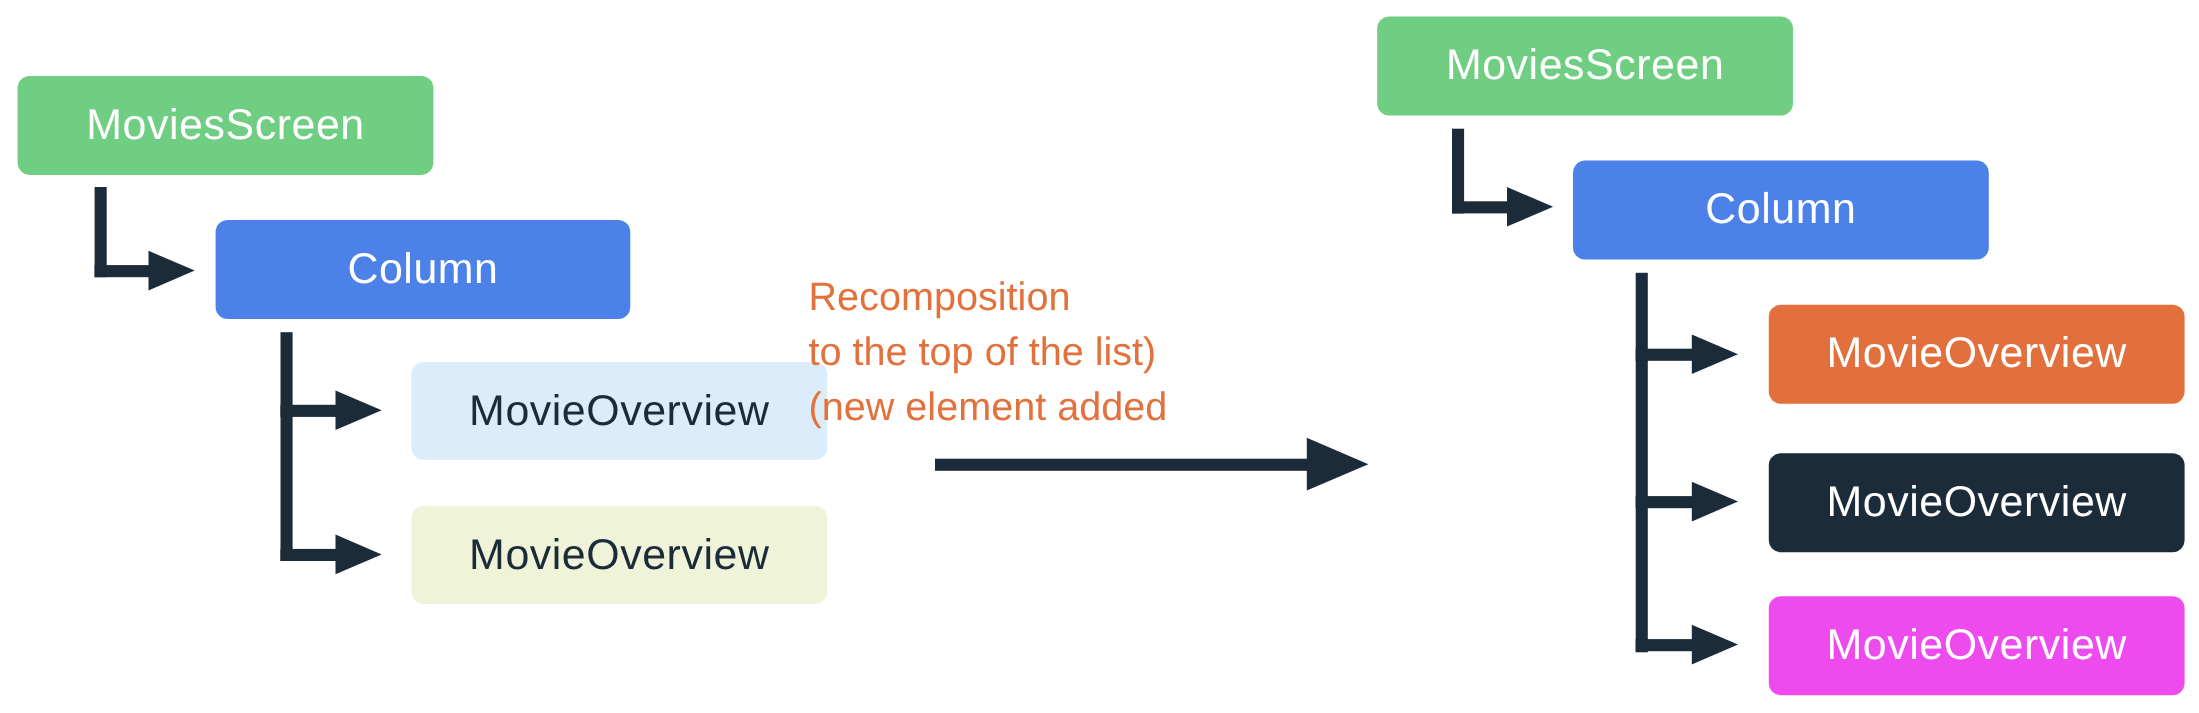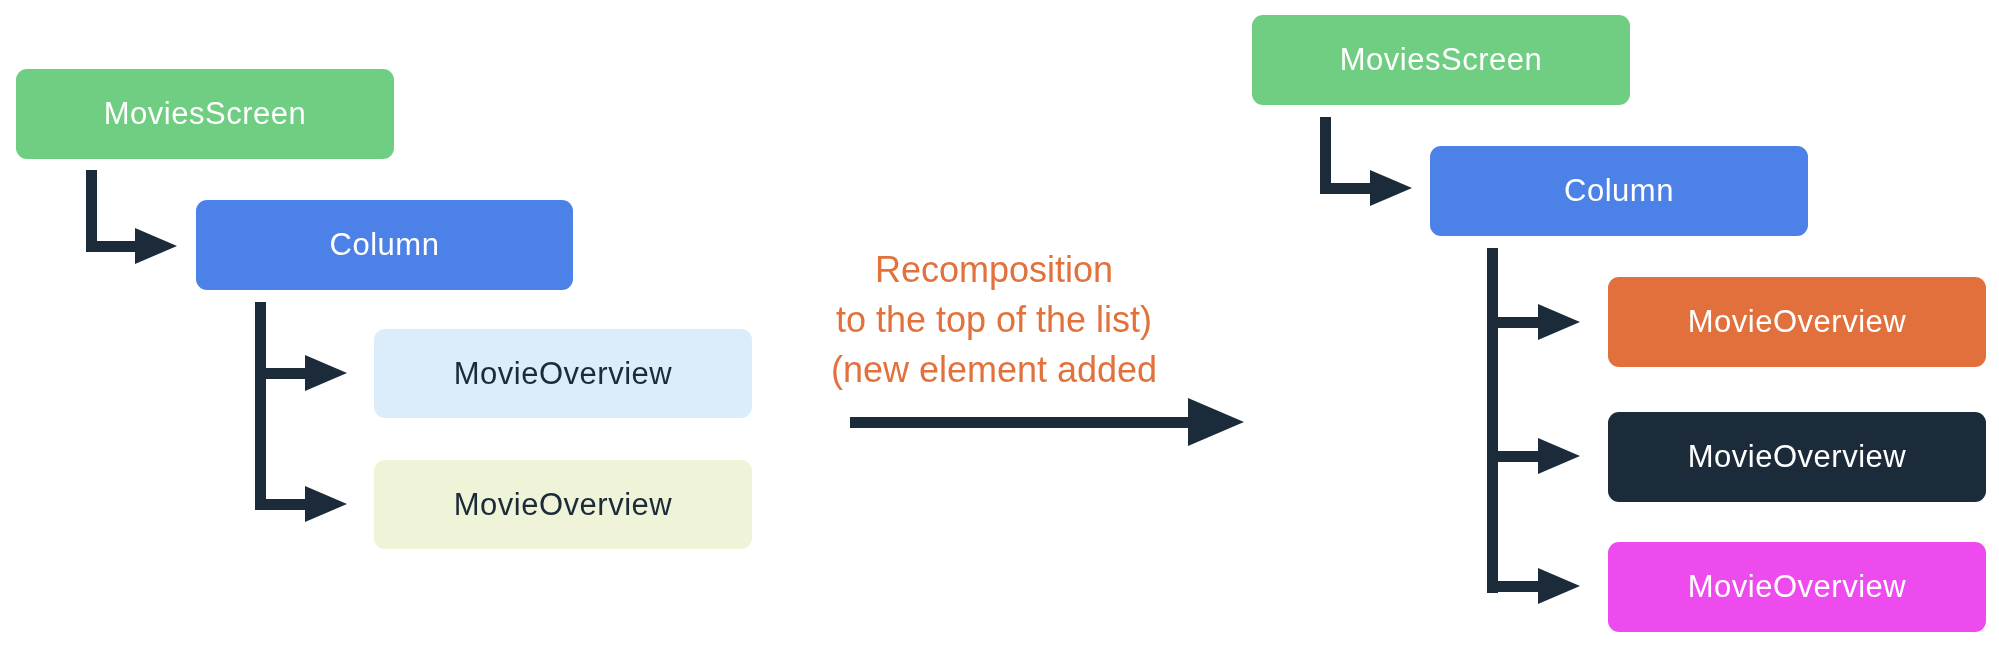--- a/index.html
+++ b/index.html
@@ -10,21 +10,21 @@
     background: #ffffff;
     overflow: hidden;
     font-family: "Liberation Sans", "DejaVu Sans", sans-serif;
   }
   .node {
     position: absolute;
     display: flex;
     align-items: center;
     justify-content: center;
     border-radius: 11px;
-    font-size: 31px;
+    font-size: 39px;
     font-weight: 400;
     letter-spacing: 0.5px;
     white-space: nowrap;
   }
   .vline, .hline { position: absolute; }
   .tri {
     position: absolute;
     width: 0; height: 0;
     border-top: 18.5px solid transparent;
     border-bottom: 18.5px solid transparent;
@@ -32,22 +32,22 @@
     border-left-style: solid;
   }
   .tri-big {
     border-top: 24.5px solid transparent;
     border-bottom: 24.5px solid transparent;
     border-left-width: 56px;
     border-left-style: solid;
   }
   .annotation {
     position: absolute;
-    left: 694px; top: 245px; width: 600px;
-    text-align: center;
+    left: 735px; top: 245px; width: 600px;
+    text-align: left;
     font-size: 36px;
     font-weight: 500;
     line-height: 50px;
     white-space: nowrap;
   }
 </style>
 </head>
 <body>
 
 <div class="canvas">

